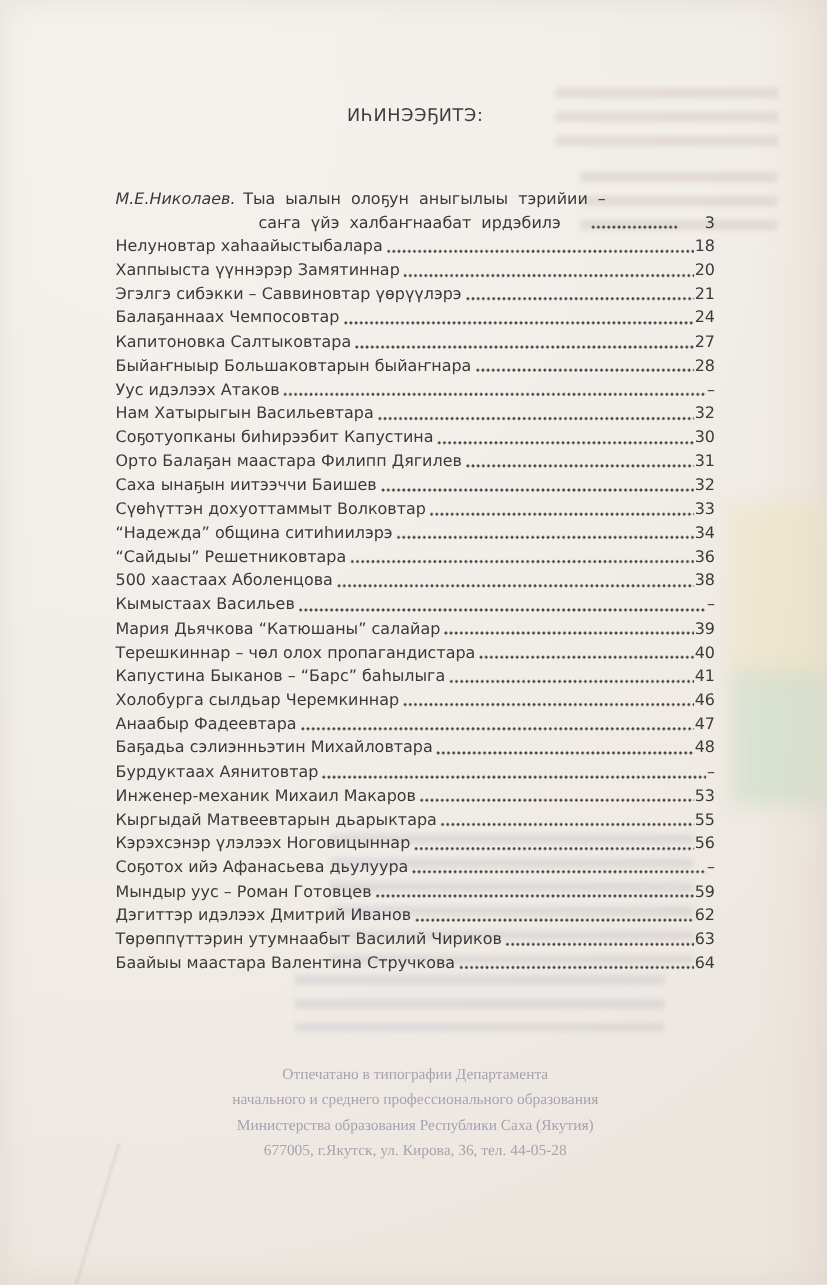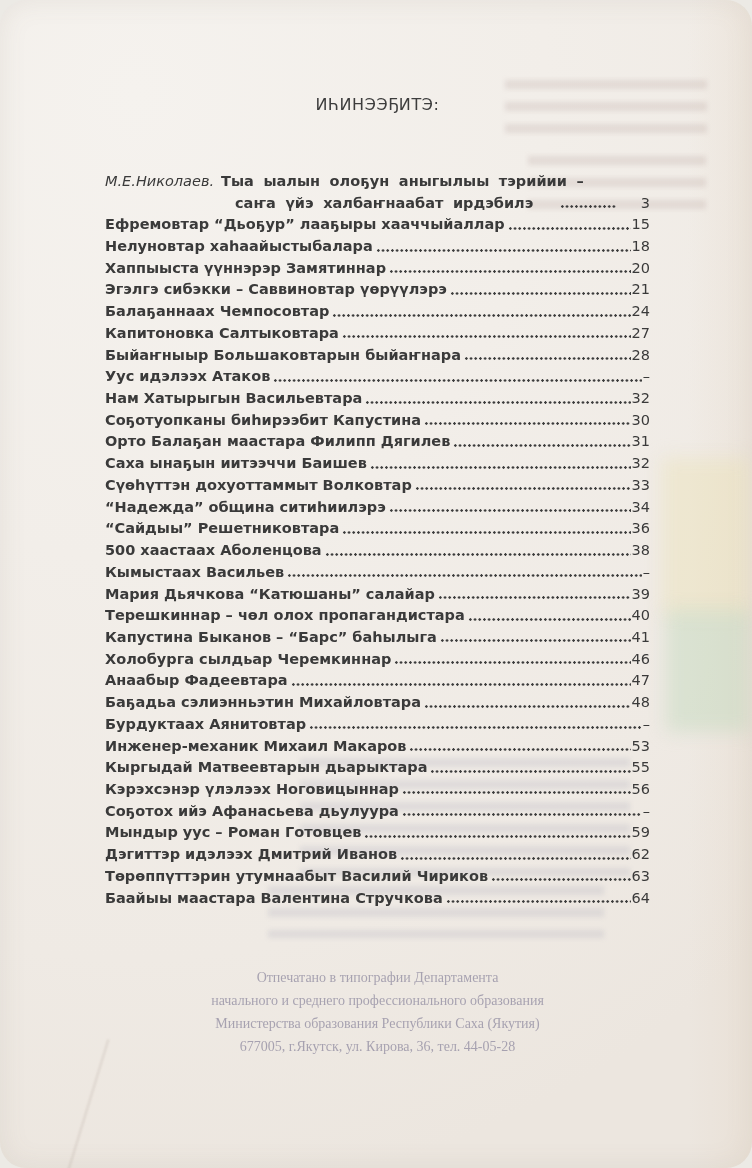--- a/index.html
+++ b/index.html
@@ -6,21 +6,20 @@
   .sheet{
     position:relative;
     width:752px;height:1168px;
     margin:0 auto;
     overflow:hidden;
     background:
       radial-gradient(130% 95% at 18% 8%, #f5f2ee 0%, #f2eee9 42%, #efeae4 78%, #ece6df 100%);
     font-family:"DejaVu Sans", sans-serif;
     color:#3a3a3a;
     box-shadow: inset 0 0 28px rgba(120,105,90,0.10);
-    border-radius: 26px;
   }
   
   .ghost{
     position:absolute; pointer-events:none; filter:blur(2.6px); z-index:1;
     background-image:repeating-linear-gradient(to bottom,
       rgba(152,122,118,0.16) 0 9px, rgba(0,0,0,0) 9px 22px);
   }
   .ghost.blue{
     background-image:repeating-linear-gradient(to bottom,
       rgba(125,128,158,0.14) 0 9px, rgba(0,0,0,0) 9px 22px);
@@ -44,21 +43,21 @@
   }
   
   .toc{
     position:absolute; left:105px; width:545px; top:170px; z-index:2;
     font-size:14.5px;
   }
   .toc-line{
     display:flex; align-items:center;
     height:21.72px; white-space:nowrap;
   }
-  .toc-line .t{flex:0 0 auto;font-weight:bold;}
+  .toc-line .t{flex:0 0 auto;}
   .toc-line .author{font-style:italic; margin-right:7px;}
   .toc-line.wide{word-spacing:4.5px;}
   .toc-line.indent{padding-left:130px;gap:24px;}
   .leader{
     flex:1 1 auto; min-width:10px; height:11px; margin:0 1px 0 3px;
     background-image:radial-gradient(circle, #3c3c3c 1.05px, rgba(0,0,0,0) 1.45px);
     background-size:4.7px 3px;
     background-repeat:repeat-x;
     background-position:left bottom;
   }
@@ -96,25 +95,20 @@
       <span class="t">Тыа ыалын олоҕун аныгылыы тэрийии –</span>
     </div>
     <div class="toc-line wide indent">
       <span class="t">саҥа үйэ халбаҥнаабат ирдэбилэ</span>
       <span class="leader"></span>
       <span class="pg">3</span>
     </div>
 
     <div id="toc-rows">
         <div class="toc-line">
-          <span class="t">Ефремовтар “Дьоҕур” лааҕыры хааччыйаллар</span>
-          <span class="leader"></span>
-          <span class="pg">15</span>
-        </div>
-        <div class="toc-line">
           <span class="t">Нелуновтар хаһаайыстыбалара</span>
           <span class="leader"></span>
           <span class="pg">18</span>
         </div>
         <div class="toc-line">
           <span class="t">Хаппыыста үүннэрэр Замятиннар</span>
           <span class="leader"></span>
           <span class="pg">20</span>
         </div>
         <div class="toc-line">

